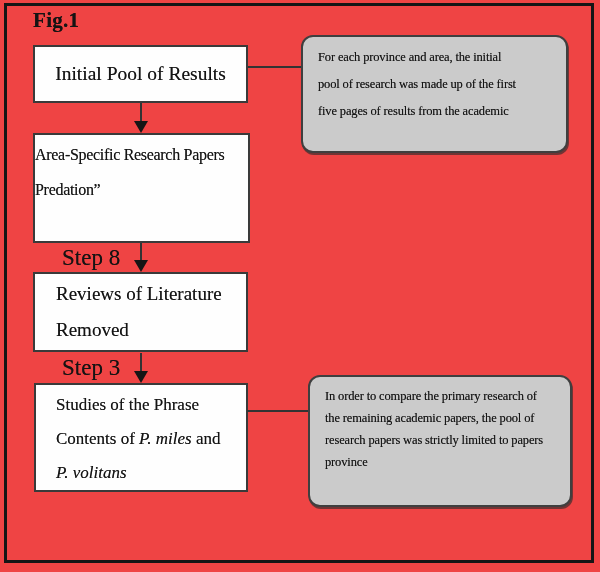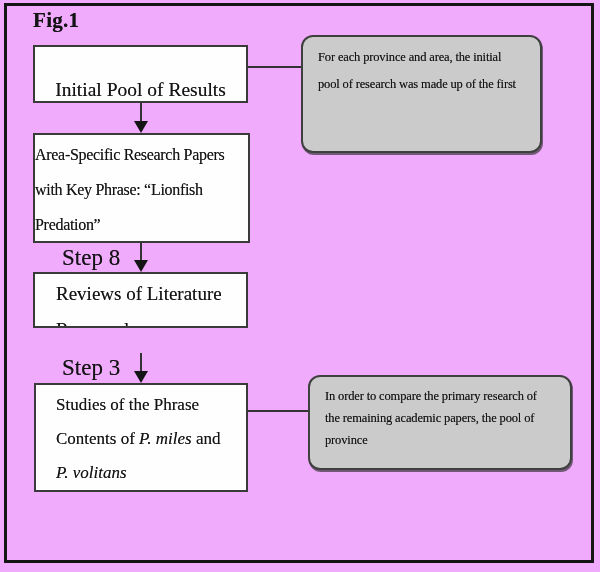--- a/index.html
+++ b/index.html
@@ -12,42 +12,42 @@
   }
   *{margin:0;padding:0;box-sizing:border-box;}
   html,body{background:#ffffff;}
   body{
     width:600px;height:572px;
     font-family:"Liberation Serif","DejaVu Serif",serif;
     color:var(--text);
     position:relative;
     overflow:hidden;
   }
-  .canvas{position:absolute;left:0;top:0;width:600px;height:572px;background:#f0abfc;}
+  .canvas{position:absolute;left:0;top:0;width:600px;height:572px;background:#ef4444;}
   .frame{
     position:absolute;left:4px;top:3px;width:590px;height:560px;
     border:3px solid var(--frame);
     background:transparent;
   }
   .fig-title{
     position:absolute;left:33px;top:8px;
     font-size:21px;font-weight:bold;letter-spacing:.3px;
     text-shadow:0 0 .5px rgba(0,0,0,.6);
   }
   .fbox{
     position:absolute;
     background:#fefefe;
     border:2px solid var(--box-border);
     overflow:hidden;
   }
-  .box1{left:33px;top:45px;width:215px;height:58px;display:flex;align-items:flex-end;justify-content:center;}
+  .box1{left:33px;top:45px;width:215px;height:58px;display:flex;align-items:center;justify-content:center;}
   .box1 .box-line{font-size:19.5px;white-space:nowrap;}
   .box2{left:33px;top:133px;width:217px;height:110px;padding:2px 0 0 0;}
   .box2 .box-line{font-size:16px;line-height:35px;letter-spacing:-.3px;white-space:nowrap;}
-  .box3{left:33px;top:272px;width:215px;height:56px;padding:2px 0 0 21px;}
+  .box3{left:33px;top:272px;width:215px;height:80px;padding:2px 0 0 21px;}
   .box3 .box-line{font-size:19px;line-height:36px;white-space:nowrap;}
   .box4{left:34px;top:383px;width:214px;height:109px;padding:3px 0 0 20px;}
   .box4 .box-line{font-size:17px;line-height:34px;white-space:nowrap;}
   .box-line{text-shadow:0 0 .4px rgba(0,0,0,.55);}
   .box-line i{font-style:italic;}
   .step{
     position:absolute;left:62px;
     font-size:23px;line-height:28px;white-space:nowrap;
     text-shadow:0 0 .5px rgba(0,0,0,.6);
   }
@@ -71,23 +71,23 @@
   .conn1{left:248px;top:66px;width:55px;}
   .conn2{left:247px;top:410px;width:61px;}
   .callout{
     position:absolute;
     background:var(--callout-fill);
     border:2px solid var(--callout-border);
     border-radius:12px;
     box-shadow:1px 2px 0 rgba(45,45,45,.65);
     overflow:hidden;
   }
-  .callout1{left:301px;top:35px;width:241px;height:118px;padding:7px 12px 0 15px;}
+  .callout1{left:301px;top:35px;width:267px;height:118px;padding:7px 12px 0 15px;}
   .callout1 .callout-line{font-size:12.5px;line-height:27px;}
-  .callout2{left:308px;top:375px;width:264px;height:95px;padding:8px 12px 0 15px;}
+  .callout2{left:308px;top:375px;width:264px;height:132px;padding:8px 12px 0 15px;}
   .callout2 .callout-line{font-size:12.5px;line-height:22px;}
   .callout-line{white-space:nowrap;letter-spacing:-.15px;text-shadow:0 0 .4px rgba(0,0,0,.5);}
 </style>
 </head>
 <body>
 
 <div class="canvas">
 
   <div class="frame"></div>
 
@@ -98,30 +98,30 @@
         <div class="box-line"><span>Initial Pool of Results</span></div>
       </div>
   </div>
 
   <div class="connector conn1"></div>
 
   <div class="callout callout1">
     <div>
         <div class="callout-line">For each province and area, the initial</div>
         <div class="callout-line">pool of research was made up of the first</div>
+        <div class="callout-line">five pages of results from the academic</div>
       </div>
   </div>
 
   <div class="arrow-stem stem1"></div>
   <div class="arrow-head head1"></div>
 
   <div class="fbox box2">
     <div>
         <div class="box-line"><span>Area-Specific Research Papers</span></div>
-        <div class="box-line"><span>with Key Phrase: “Lionfish</span></div>
         <div class="box-line"><span>Predation”</span></div>
       </div>
   </div>
 
   <div class="step step2">Step 8</div>
   <div class="arrow-stem stem2"></div>
   <div class="arrow-head head2"></div>
 
   <div class="fbox box3">
     <div>
@@ -141,17 +141,18 @@
         <div class="box-line"><i>P. volitans</i></div>
       </div>
   </div>
 
   <div class="connector conn2"></div>
 
   <div class="callout callout2">
     <div>
         <div class="callout-line">In order to compare the primary research of</div>
         <div class="callout-line">the remaining academic papers, the pool of</div>
+        <div class="callout-line">research papers was strictly limited to papers</div>
         <div class="callout-line">province</div>
       </div>
   </div>
 
 </div>
 
 </body></html>

